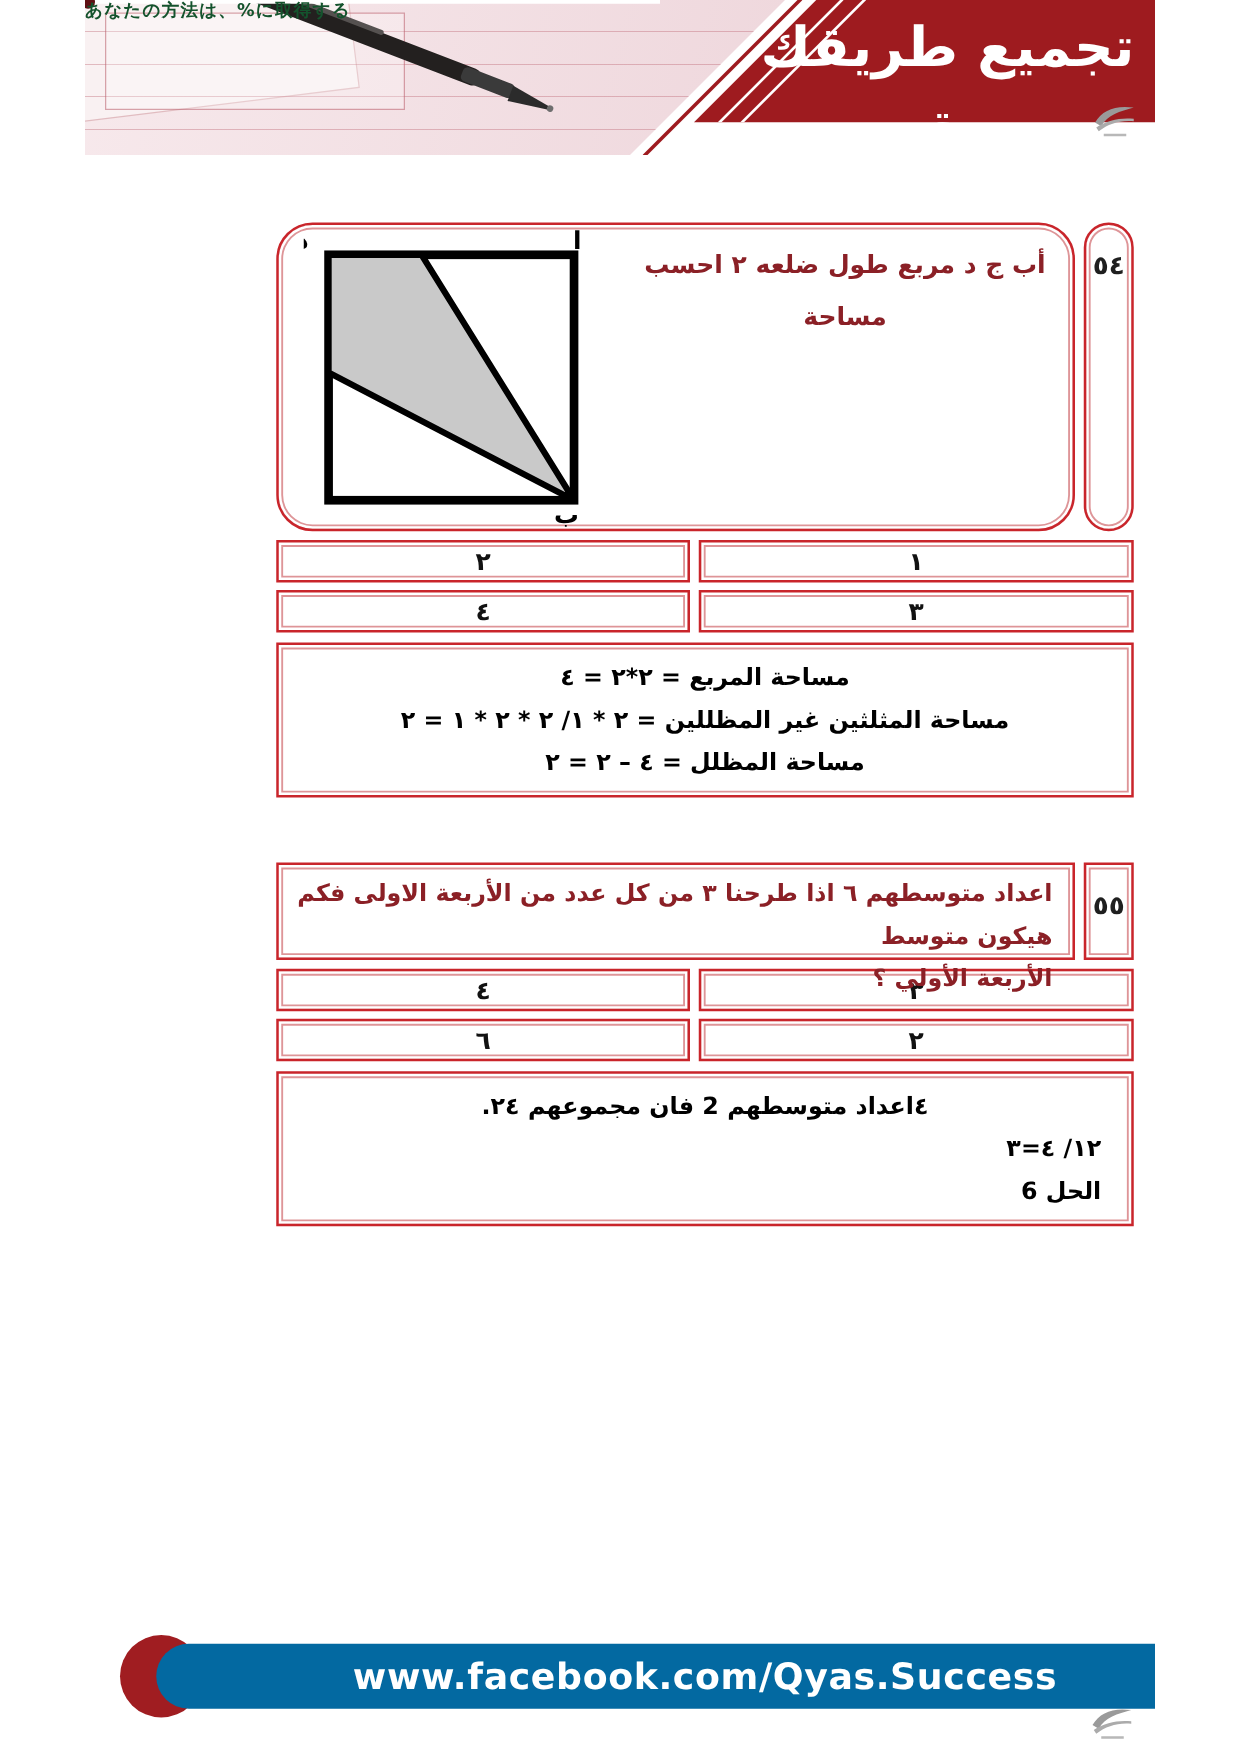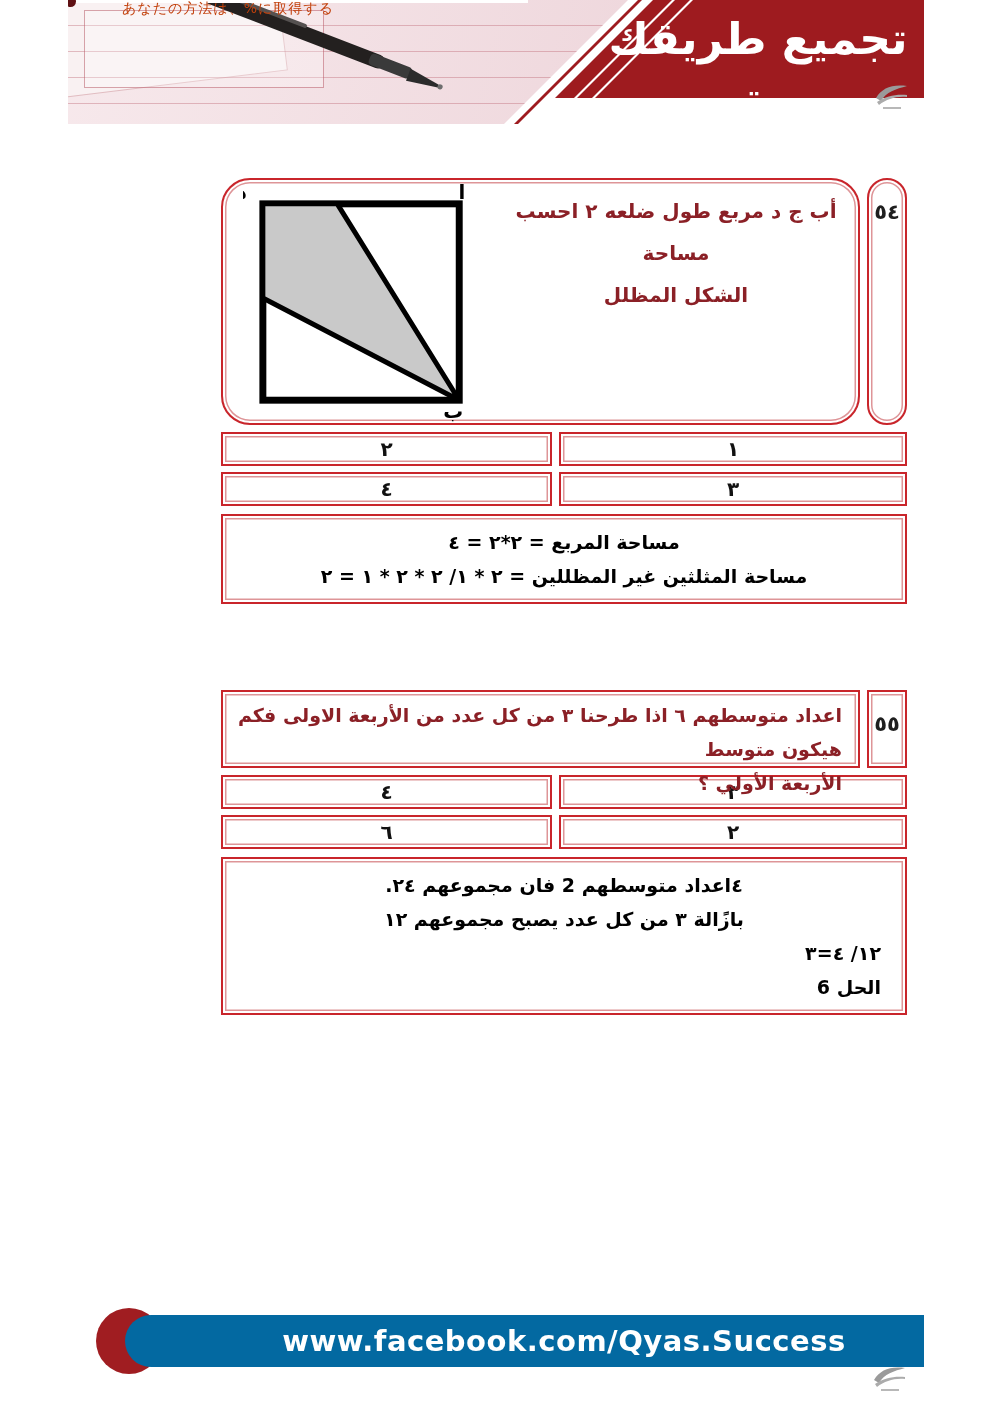--- a/index.html
+++ b/index.html
@@ -49,21 +49,21 @@
   .banner-rule {
     position: absolute; left: 470px; width: 460px; top: 82px; height: 3px;
     background: #ffffff;
   }
   .banner-rule .dot {
     position: absolute; left: -3px; top: -4px; width: 11px; height: 11px;
     border-radius: 50%; background: #5f1013;
   }
   .banner-sub {
     position: absolute; left: 540px; width: 320px; top: 87px;
-    text-align: center; color: #c2410c; font-size: 14px; font-weight: 400; letter-spacing: 1px;
+    color: #14532d; font-size: 14px; font-weight: 700; letter-spacing: 1px;
   }
   .logo { position: absolute; width: 40px; }
   .logo-top { right: 10px; top: 82px; }
   .logo-bottom { right: 12px; top: 1364px; }
 
   
   .rbox {
     background: #ffffff;
     border: 2px solid #c9252b;
     box-shadow: inset 0 0 0 2px #ffffff, inset 0 0 0 3.5px #de9598;
@@ -168,21 +168,20 @@
   </div>
 
   <section class="question q54">
     <div class="q-top">
       <div class="rbox q-num">
         <span>٥٤</span>
       </div>
       <div class="rbox q-body">
         <div class="q-text54">
           <div>أب ج د مربع طول ضلعه ٢ احسب مساحة</div>
-          <div>الشكل المظلل</div>
         </div>
         <figure class="q-figure">
           <svg width="248" height="240" viewBox="0 0 250 242">
             <rect x="20" y="20" width="198" height="198" fill="#ffffff" stroke="#000000" stroke-width="7"></rect>
             <polygon points="20,20 95,20 218,218 20,115" fill="#c9c9c9" stroke="#000000" stroke-width="5" stroke-linejoin="round"></polygon>
             <text x="4" y="15" font-size="20" font-weight="bold">د</text>
             <text x="224" y="15" font-size="20" font-weight="bold">أ</text>
             <text x="0" y="238" font-size="20" font-weight="bold">جـ</text>
             <text x="222" y="236" font-size="20" font-weight="bold">ب</text>
           </svg>
@@ -199,20 +198,21 @@
       <div class="rbox answer">
           <span>٣</span>
         </div>
       <div class="rbox answer">
           <span>٤</span>
         </div>
     </div>
     <div class="rbox solution">
       <div class="sol-line sol-center">مساحة المربع = ٢*٢ = ٤</div>
       <div class="sol-line sol-center">مساحة المثلثين غير المظللين = ٢ * ١/ ٢ * ٢ * ١ = ٢</div>
+      <div class="sol-line sol-center">مساحة المظلل = ٤ – ٢ = ٢</div>
     </div>
   </section>
 
   <section class="question q55">
     <div class="q-top">
       <div class="rbox q-num">
         <span>٥٥</span>
       </div>
       <div class="rbox q-body">
         <div class="q-text55">
@@ -230,21 +230,20 @@
         </div>
       <div class="rbox answer">
           <span>٢</span>
         </div>
       <div class="rbox answer">
           <span>٦</span>
         </div>
     </div>
     <div class="rbox solution">
       <div class="sol-line sol-center">٤اعداد متوسطهم 2 فان مجموعهم ٢٤.</div>
-      <div class="sol-line sol-center">بازًالة ٣ من كل عدد يصبح مجموعهم ١٢</div>
       <div class="sol-line sol-right">١٢/ ٤=٣</div>
       <div class="sol-line sol-right">الحل 6</div>
     </div>
   </section>
 
   <footer class="footer">
     <div class="footer-circle"></div>
     <div class="footer-band">
       <span class="footer-url">www.facebook.com/Qyas.Success</span>
     </div>

